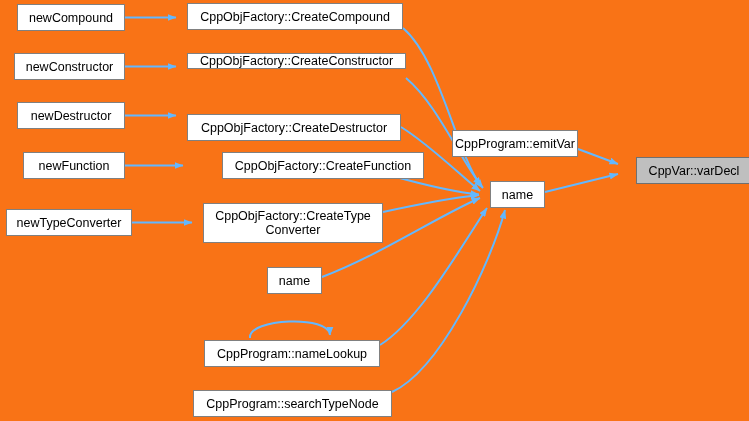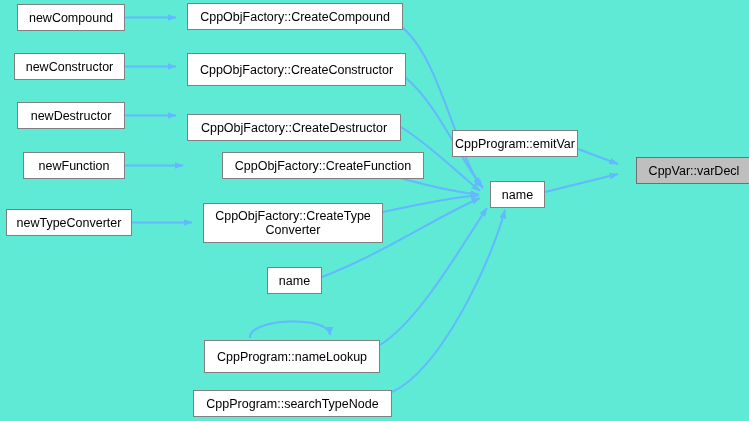--- a/index.html
+++ b/index.html
@@ -7,21 +7,21 @@
     padding: 0;
     background: #ffffff;
   }
   body {
     font-family: "Liberation Sans", sans-serif;
   }
   #graph-canvas {
     position: relative;
     width: 749px;
     height: 421px;
-    background: #5eead4;
+    background: #f97316;
     overflow: hidden;
   }
   #edge-layer {
     position: absolute;
     left: 0;
     top: 0;
     width: 749px;
     height: 421px;
   }
   .node {
@@ -72,29 +72,29 @@
         <path d="M 392,392 C 440,370 490,265 505,210" fill="none" stroke="#63b8ff" stroke-width="2" marker-end="url(#arrowhead)"></path>
         <path d="M 578,149 L 618,164" fill="none" stroke="#63b8ff" stroke-width="2" marker-end="url(#arrowhead)"></path>
         <path d="M 545,192 L 618,174" fill="none" stroke="#63b8ff" stroke-width="2" marker-end="url(#arrowhead)"></path>
       </g>
   </svg>
 
   <div id="nodes-group">
       <div class="node" style="left: 17px; top: 4px; width: 108px; height: 27px;">newCompound</div>
       <div class="node" style="left: 187px; top: 3px; width: 216px; height: 27px;">CppObjFactory::CreateCompound</div>
       <div class="node" style="left: 14px; top: 53px; width: 111px; height: 27px;">newConstructor</div>
-      <div class="node" style="left: 187px; top: 53px; width: 219px; height: 33px;">CppObjFactory::CreateConstructor</div>
+      <div class="node" style="left: 187px; top: 53px; width: 219px; height: 16px;">CppObjFactory::CreateConstructor</div>
       <div class="node" style="left: 17px; top: 102px; width: 108px; height: 27px;">newDestructor</div>
       <div class="node" style="left: 187px; top: 102px; width: 214px; height: 27px; margin-top: 12px;">CppObjFactory::CreateDestructor</div>
       <div class="node" style="left: 23px; top: 152px; width: 102px; height: 27px;">newFunction</div>
       <div class="node" style="left: 194px; top: 152px; width: 202px; height: 27px; margin-left: 28px;">CppObjFactory::CreateFunction</div>
       <div class="node" style="left: 6px; top: 209px; width: 126px; height: 27px;">newTypeConverter</div>
       <div class="node" style="left: 203px; top: 203px; width: 180px; height: 40px;">CppObjFactory::CreateType
 Converter</div>
       <div class="node" style="left: 267px; top: 267px; width: 55px; height: 27px;">name</div>
-      <div class="node" style="left: 204px; top: 340px; width: 176px; height: 33px;">CppProgram::nameLookup</div>
+      <div class="node" style="left: 204px; top: 340px; width: 176px; height: 27px;">CppProgram::nameLookup</div>
       <div class="node" style="left: 193px; top: 390px; width: 199px; height: 27px;">CppProgram::searchTypeNode</div>
       <div class="node" style="left: 452px; top: 130px; width: 126px; height: 27px;">CppProgram::emitVar</div>
       <div class="node" style="left: 490px; top: 181px; width: 55px; height: 27px;">name</div>
       <div class="node current" style="left: 636px; top: 157px; width: 116px; height: 27px;">CppVar::varDecl</div>
     </div>
 
 </div>
 
 </body></html>

